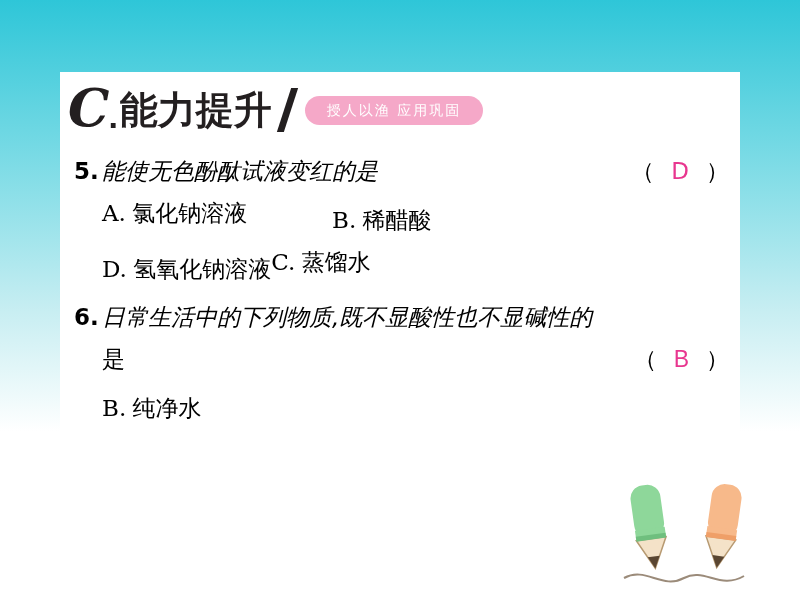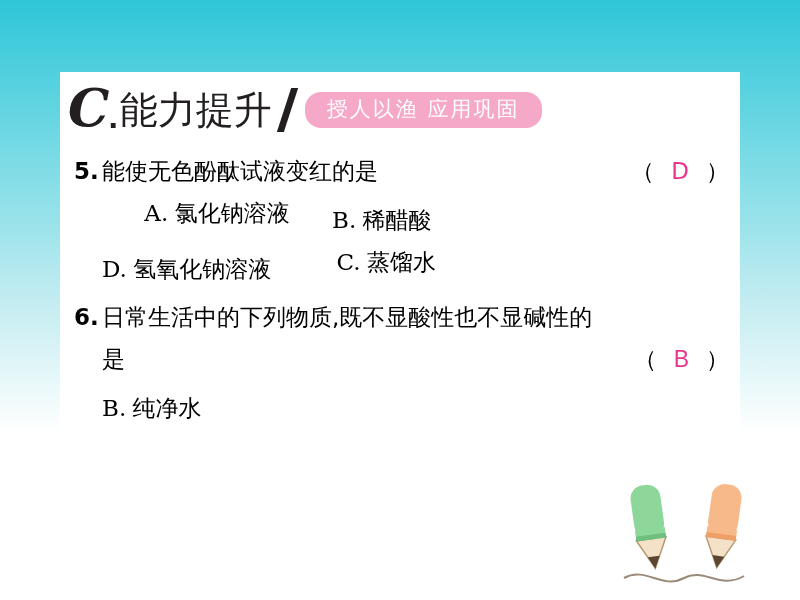--- a/index.html
+++ b/index.html
@@ -53,42 +53,42 @@
     font-size: 34px;
     font-weight: bold;
     color: #231f20;
     margin: 0 2px 0 1px;
     line-height: 1;
     position: relative;
     top: 8px;
   }
   .header-title {
     font-family: "DejaVu Sans", sans-serif;
-    font-weight: normal;
+    font-weight: bold;
     font-size: 38px;
     color: #231f20;
     line-height: 1;
     position: relative;
     top: 2px;
   }
   .slash {
     display: inline-block;
     width: 7px;
     height: 44px;
     background: #231f20;
     transform: skewX(-18deg);
     margin: 0 14px 0 12px;
     position: relative;
     top: 2px;
   }
   .pill {
     background: #f5a8c8;
     color: #ffffff;
     font-family: "DejaVu Sans", sans-serif;
-    font-size: 21px;
+    font-size: 14px;
     letter-spacing: 2px;
     padding: 7px 22px 8px 22px;
     border-radius: 16px 16px 16px 16px;
     line-height: 1;
     position: relative;
     top: 2px;
   }
   
   .questions {
     position: absolute;
@@ -109,20 +109,21 @@
   }
   .q-num {
     font-weight: bold;
     font-family: "DejaVu Sans", sans-serif;
     font-size: 23px;
     width: 28px;
     flex: none;
   }
   .q-stem {
     flex: 1;
+    font-style: italic;
   }
   .answer-box {
     flex: none;
     font-size: 23px;
     letter-spacing: 1px;
     white-space: nowrap;
     padding-left: 10px;
   }
   .answer-letter {
     color: #e8368f;
@@ -132,21 +133,20 @@
   .q-cont {
     display: flex;
     align-items: baseline;
     font-size: 23px;
     line-height: 42px;
     padding-left: 28px;
   }
   .q-cont .cont-text { flex: 1; }
   .options {
     padding-left: 28px;
-    text-align: center;
   }
   .opt-row {
     display: flex;
     font-size: 23px;
     line-height: 42px;
     color: #000000;
   }
   .opt {
     width: 230px;
     flex: none;

